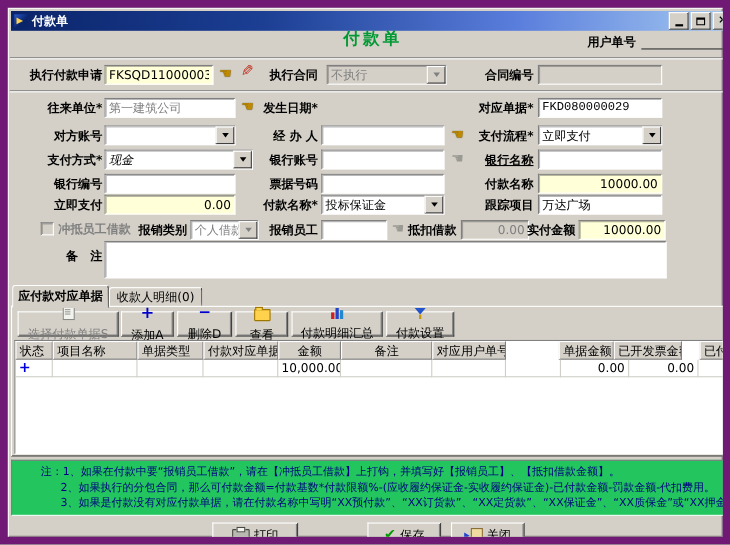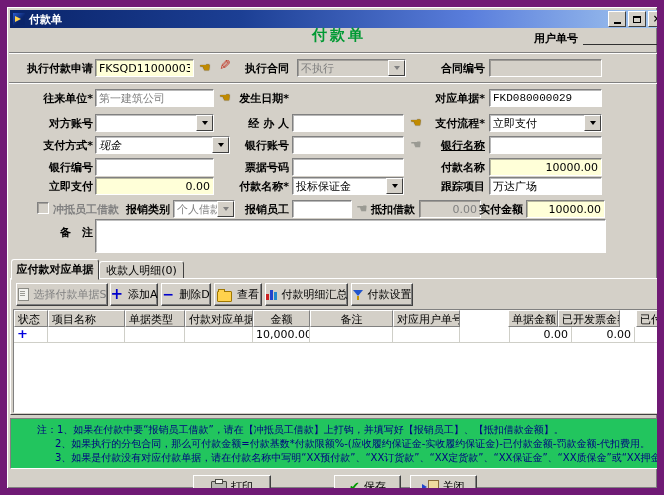--- a/index.html
+++ b/index.html
@@ -58,21 +58,21 @@
   textarea.remark{position:absolute;resize:none;background:#fff;border:1px solid;border-color:#808080 #ffffff #ffffff #808080;box-shadow:inset 1px 1px 0 #40404055;box-sizing:border-box;font-family:"DejaVu Sans",sans-serif;font-size:11px;outline:none;}
   
   .tab{position:absolute;box-sizing:border-box;background:#d4d0c8;
     border:1px solid;border-color:#ffffff #404040 #d4d0c8 #ffffff;border-radius:3px 3px 0 0;
     display:flex;align-items:center;justify-content:center;cursor:default;}
   .tab.active{font-weight:bold;z-index:3;}
   .panel{position:absolute;left:3px;top:271px;width:658px;height:137px;box-sizing:border-box;
     background:#d4d0c8;border:1px solid;border-color:#ffffff #404040 #404040 #ffffff;z-index:1;}
   .tbtn{position:absolute;top:4px;height:23px;box-sizing:border-box;background:#d4d0c8;
     border:1px solid;border-color:#ffffff #404040 #404040 #ffffff;box-shadow:inset -1px -1px 0 #808080;
-    display:flex;align-items:center;justify-content:center;gap:5px;font-size:11px;white-space:nowrap;cursor:default;}
+    display:flex;align-items:center;justify-content:center;gap:5px;font-size:11px;white-space:nowrap;cursor:default;flex-direction:column;}
   .tbtn.dis{color:#808080;}
   
   .icon-selectdoc{width:9px;height:11px;background:#f2f2ee;border:1px solid #8a8a84;position:relative;flex:none;}
   .icon-selectdoc::before{content:"";position:absolute;left:1px;top:2px;width:5px;height:1px;background:#9a9a94;box-shadow:0 2px 0 #9a9a94,0 4px 0 #9a9a94;}
   .icon-plus::before{content:"+";color:#0000cc;font-weight:bold;font-size:15px;line-height:13px;}
   .icon-minus::before{content:"−";color:#0000cc;font-weight:bold;font-size:14px;line-height:13px;}
   .icon-folder{width:13px;height:9px;background:#ffd24d;border:1px solid #a07800;border-radius:1px;position:relative;margin-top:3px;flex:none;}
   .icon-folder::before{content:"";position:absolute;top:-3px;left:0;width:5px;height:2px;background:#ffd24d;border:1px solid #a07800;border-bottom:none;}
   .icon-summary{display:inline-flex;align-items:flex-end;gap:1px;height:11px;flex:none;}
   .icon-summary i{display:block;width:3px;}

